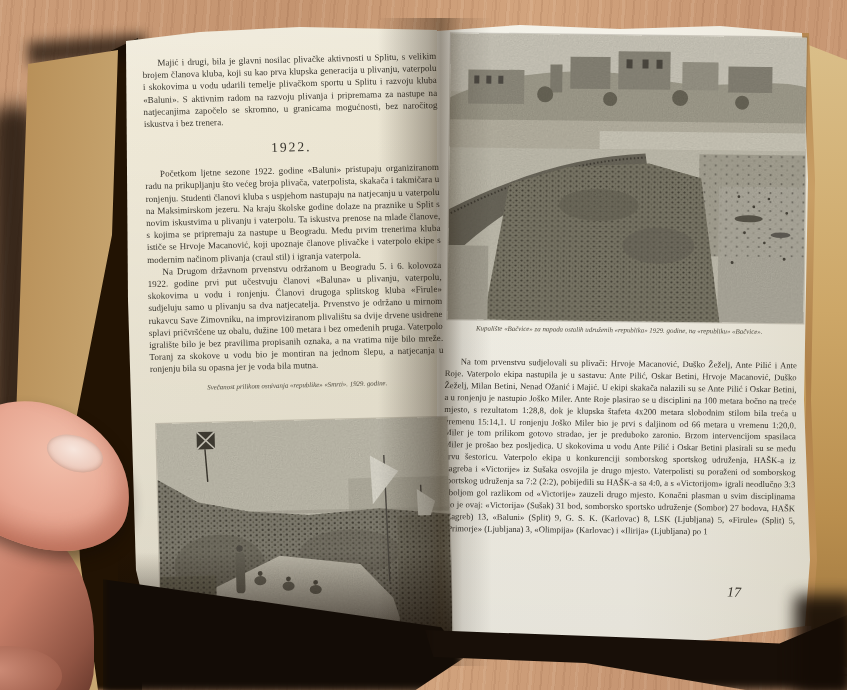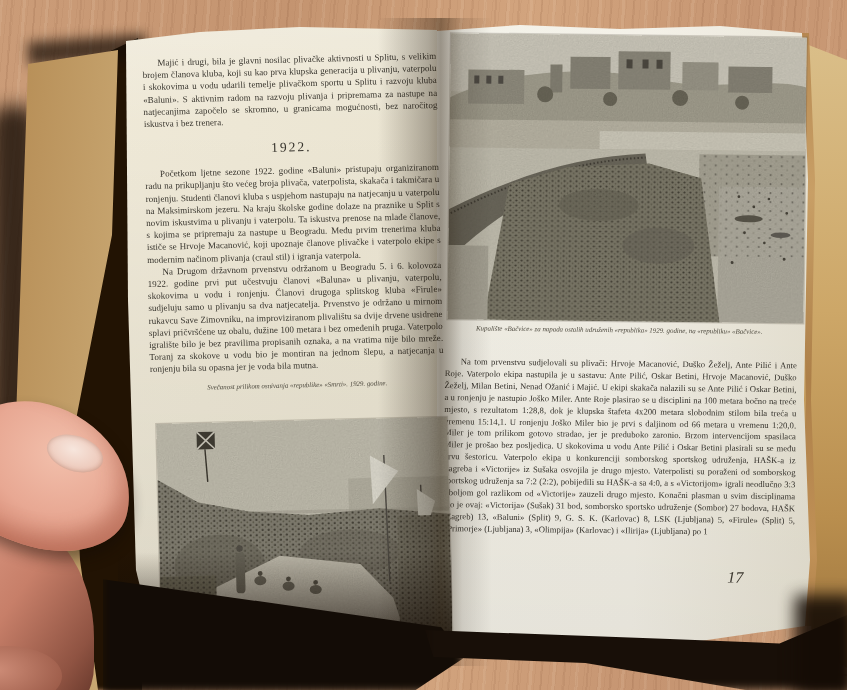--- a/index.html
+++ b/index.html
@@ -69,21 +69,21 @@
 
   
   .rp-content{position:absolute;left:437px;top:25px;width:376px;height:626px;
     transform:rotate(.7deg);transform-origin:0 0;color:#33302a;}
   .rp-photo{position:absolute;left:14px;top:8px;width:356px;height:286px;
     box-shadow:0 0 0 1px rgba(90,85,70,.25);}
   .rp-caption{position:absolute;left:12px;top:299px;width:348px;}
   .rp-body{position:absolute;left:12px;top:331px;width:352px;}
   .rp-body p{margin:0;font-size:8.6px;line-height:11.9px;text-align:justify;text-indent:16px;
     letter-spacing:.05px;}
-  .pagenum{position:absolute;left:297px;top:540px;font-style:italic;font-size:16px;color:#3a362e;}
+  .pagenum{position:absolute;left:297px;top:556px;font-style:italic;font-size:14px;color:#3a362e;}
 
   
   .hand{position:absolute;left:-58px;top:396px;width:220px;height:300px;}
   .thumb{position:absolute;left:0;top:8px;width:192px;height:142px;
     background:radial-gradient(ellipse at 58% 32%,#f2bfab 0%,#e8a893 45%,#d5８a74 75%,#c47a64 100%);
     background:radial-gradient(ellipse at 58% 32%,#f2bfab 0%,#e8a893 45%,#d58a74 75%,#c47a64 100%);
     border-radius:46% 54% 44% 56% / 58% 62% 38% 42%;transform:rotate(15deg);
     box-shadow:inset -14px -12px 20px rgba(140,60,40,.35), 4px 8px 14px rgba(20,10,5,.45);}
   .nail{position:absolute;left:104px;top:40px;width:58px;height:35px;
     background:radial-gradient(ellipse at 45% 40%,#f7e6dd 0%,#eeccbe 60%,#dfab96 100%);

